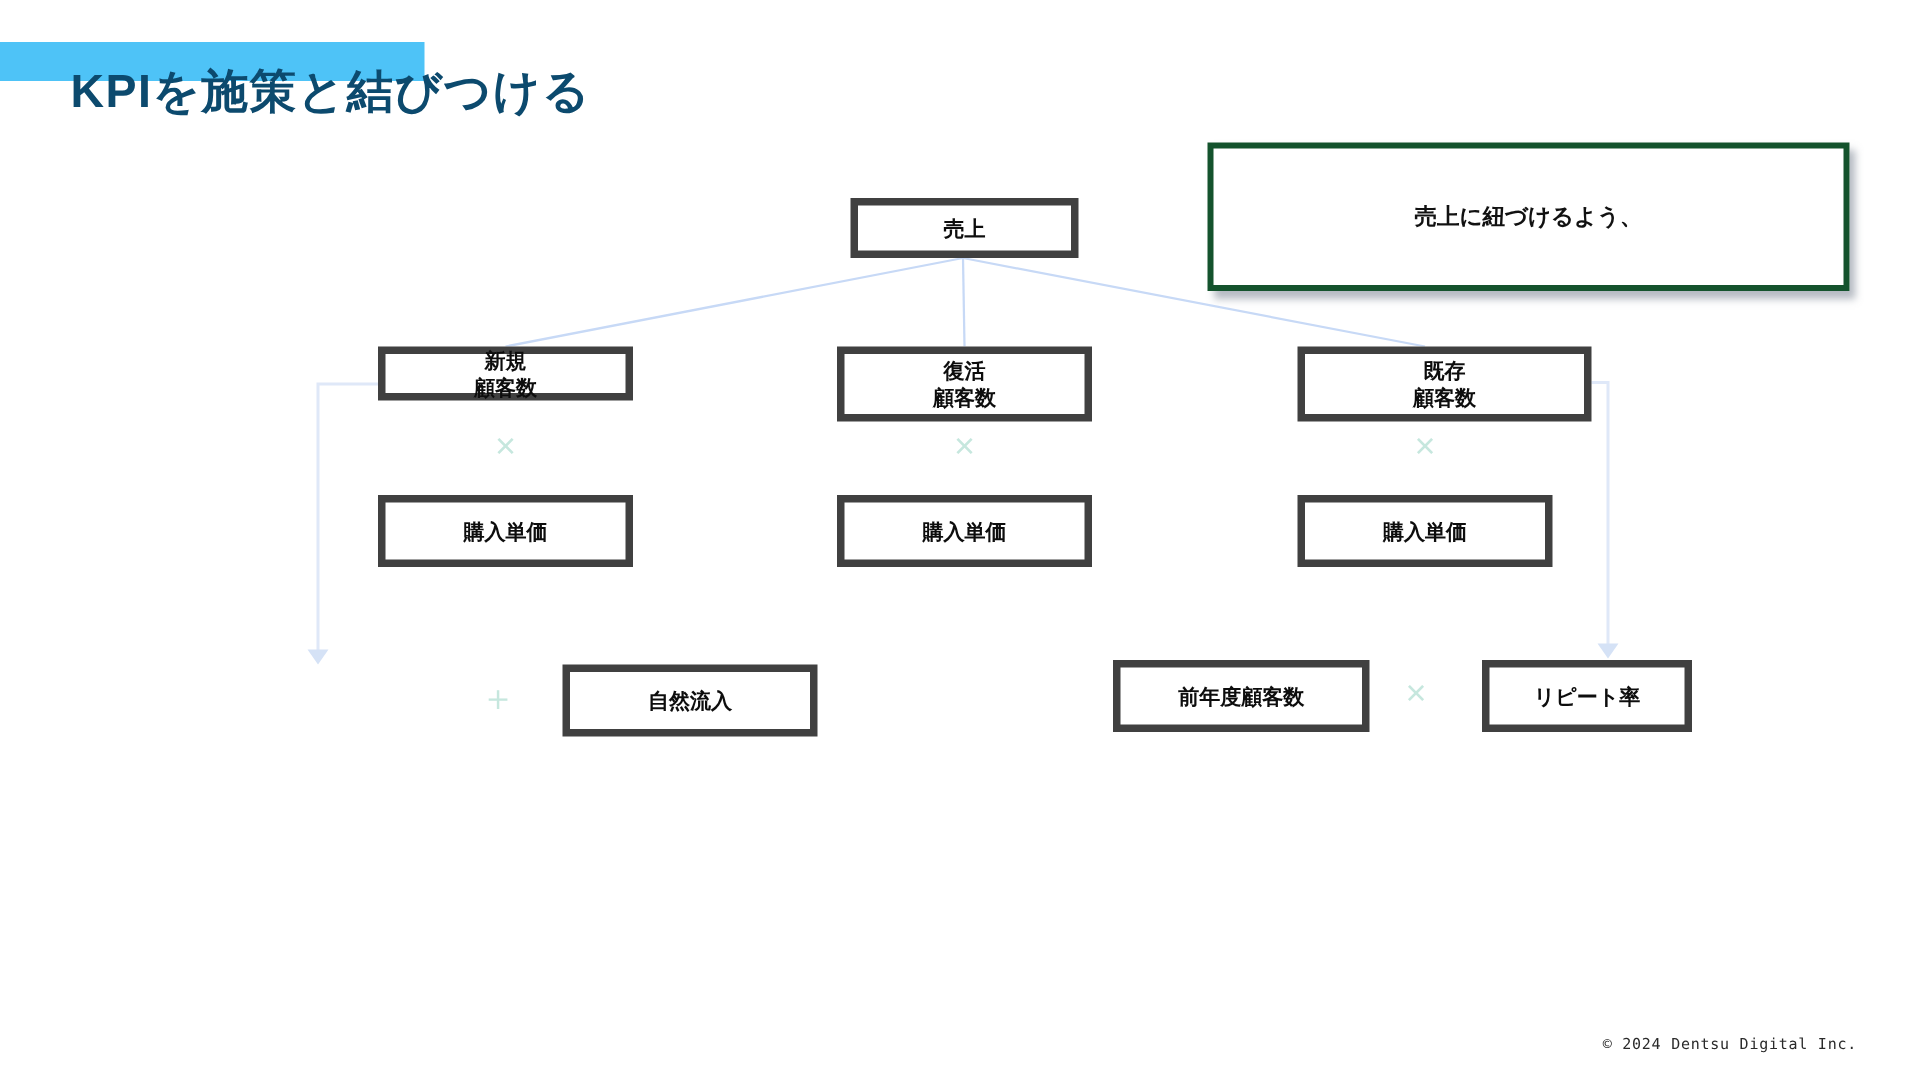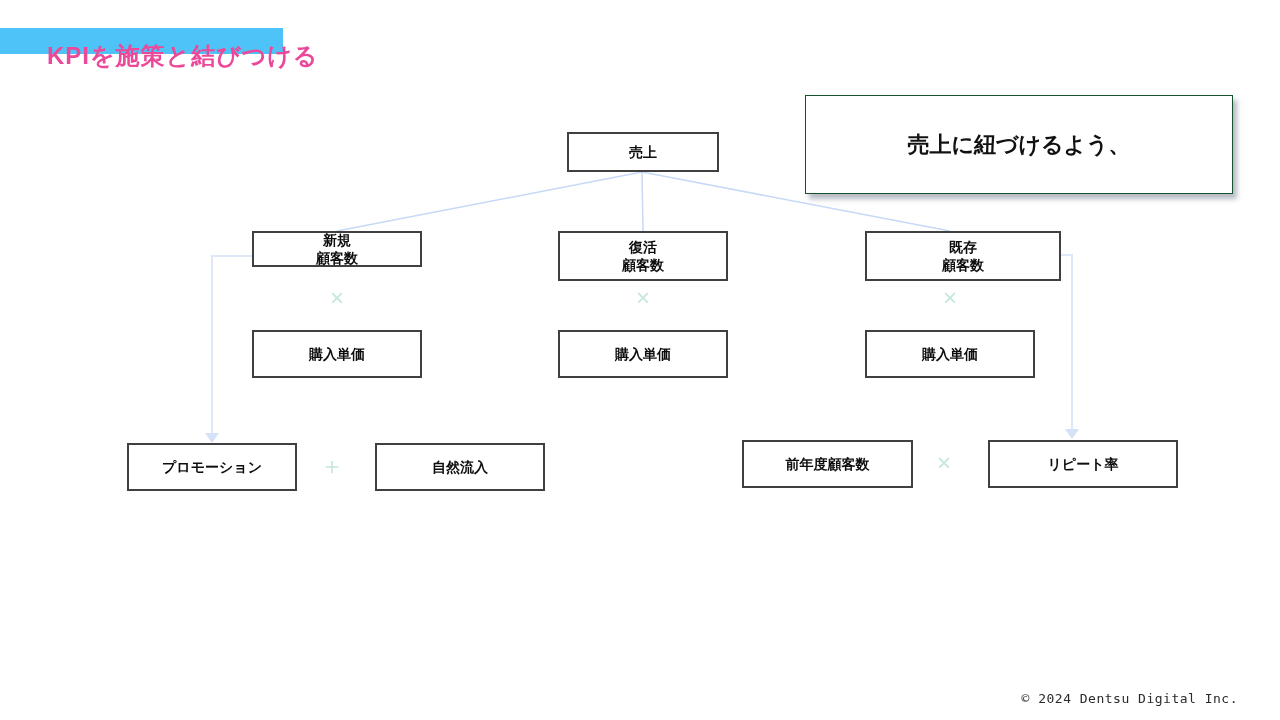--- a/index.html
+++ b/index.html
@@ -12,80 +12,80 @@
   .slide { position: relative; width: 1280px; height: 720px; background: #fff; }
 
   
   .title-bar {
     position: absolute; left: 0; top: 28px;
     width: 283px; height: 26px;
     background: #4ec3f7;
   }
   .slide-title {
     position: absolute; left: 47px; top: 40px; margin: 0;
-    font-size: 24px; font-weight: bold; color: #ec4899;
+    font-size: 31px; font-weight: bold; color: #0c4a6e;
     letter-spacing: 1px; white-space: nowrap;
   }
 
   
   .callout {
     position: absolute; left: 805px; top: 95px;
     width: 428px; height: 99px; box-sizing: border-box;
     background: #ffffff;
-    border: 1px solid #14532d;
+    border: 4px solid #14532d;
     box-shadow: 4px 5px 5px rgba(110, 120, 135, 0.5);
     display: flex; flex-direction: column; justify-content: center;
     text-align: center;
-    font-weight: bold; font-size: 22px; line-height: 29px; color: #111;
+    font-weight: bold; font-size: 15px; line-height: 29px; color: #111;
   }
 
   
   .connectors { position: absolute; left: 0; top: 0; pointer-events: none; }
   .connectors .fan { stroke: #c7d9f6; stroke-width: 1.5; }
   .connectors .elbow { fill: none; stroke: #dfe8f8; stroke-width: 2; }
   .connectors .arrowhead { fill: #d5e2f6; }
 
   
   .node {
     position: absolute; box-sizing: border-box;
-    border: 2px solid #404040; background: #ffffff;
+    border: 5px solid #404040; background: #ffffff;
     display: flex; flex-direction: column;
     align-items: center; justify-content: center;
     font-weight: bold; font-size: 14px; line-height: 18px;
     color: #0d0d0d; text-align: center; white-space: nowrap;
   }
   .node-sales        { left: 567px; top: 132px; width: 152px; height: 40px; }
   .node-new          { left: 252px; top: 231px; width: 170px; height: 36px; }
   .node-returning    { left: 558px; top: 231px; width: 170px; height: 50px; }
   .node-existing     { left: 865px; top: 231px; width: 196px; height: 50px; }
   .node-unitprice-1  { left: 252px; top: 330px; width: 170px; height: 48px; }
   .node-unitprice-2  { left: 558px; top: 330px; width: 170px; height: 48px; }
   .node-unitprice-3  { left: 865px; top: 330px; width: 170px; height: 48px; }
   .node-promotion    { left: 127px; top: 443px; width: 170px; height: 48px; }
   .node-organic      { left: 375px; top: 443px; width: 170px; height: 48px; }
   .node-prevyear     { left: 742px; top: 440px; width: 171px; height: 48px; }
-  .node-repeatrate   { left: 988px; top: 440px; width: 190px; height: 48px; }
+  .node-repeatrate   { left: 988px; top: 440px; width: 140px; height: 48px; }
 
   
   .op {
     position: absolute; transform: translate(-50%, -50%);
     color: #c6e7de; font-size: 24px; font-weight: 400;
     line-height: 1; user-select: none;
   }
   .op-x-new       { left: 337px; top: 298px; }
   .op-x-returning { left: 643px; top: 298px; }
   .op-x-existing  { left: 950px; top: 298px; }
   .op-plus-bottom { left: 332px; top: 466px; }
   .op-x-bottom    { left: 944px; top: 463px; }
 
   
   .footer {
     position: absolute; right: 42px; top: 691px;
     font-family: "DejaVu Sans Mono", monospace;
-    font-size: 13px; color: #2a2a2a; letter-spacing: 0.5px;
+    font-size: 10px; color: #2a2a2a; letter-spacing: 0.5px;
   }
 </style>
 </head>
 <body>
 
 <div class="slide">
 
   <div class="title-bar"></div>
   <h1 class="slide-title">KPIを施策と結びつける</h1>
 
@@ -129,23 +129,20 @@
   <div class="node node-unitprice-1">
     <span>購入単価</span>
   </div>
   <div class="node node-unitprice-2">
     <span>購入単価</span>
   </div>
   <div class="node node-unitprice-3">
     <span>購入単価</span>
   </div>
 
-  <div class="node node-promotion">
-    <span>プロモーション</span>
-  </div>
   <div class="op op-plus-bottom">＋</div>
   <div class="node node-organic">
     <span>自然流入</span>
   </div>
 
   <div class="node node-prevyear">
     <span>前年度顧客数</span>
   </div>
   <div class="op op-x-bottom">×</div>
   <div class="node node-repeatrate">

